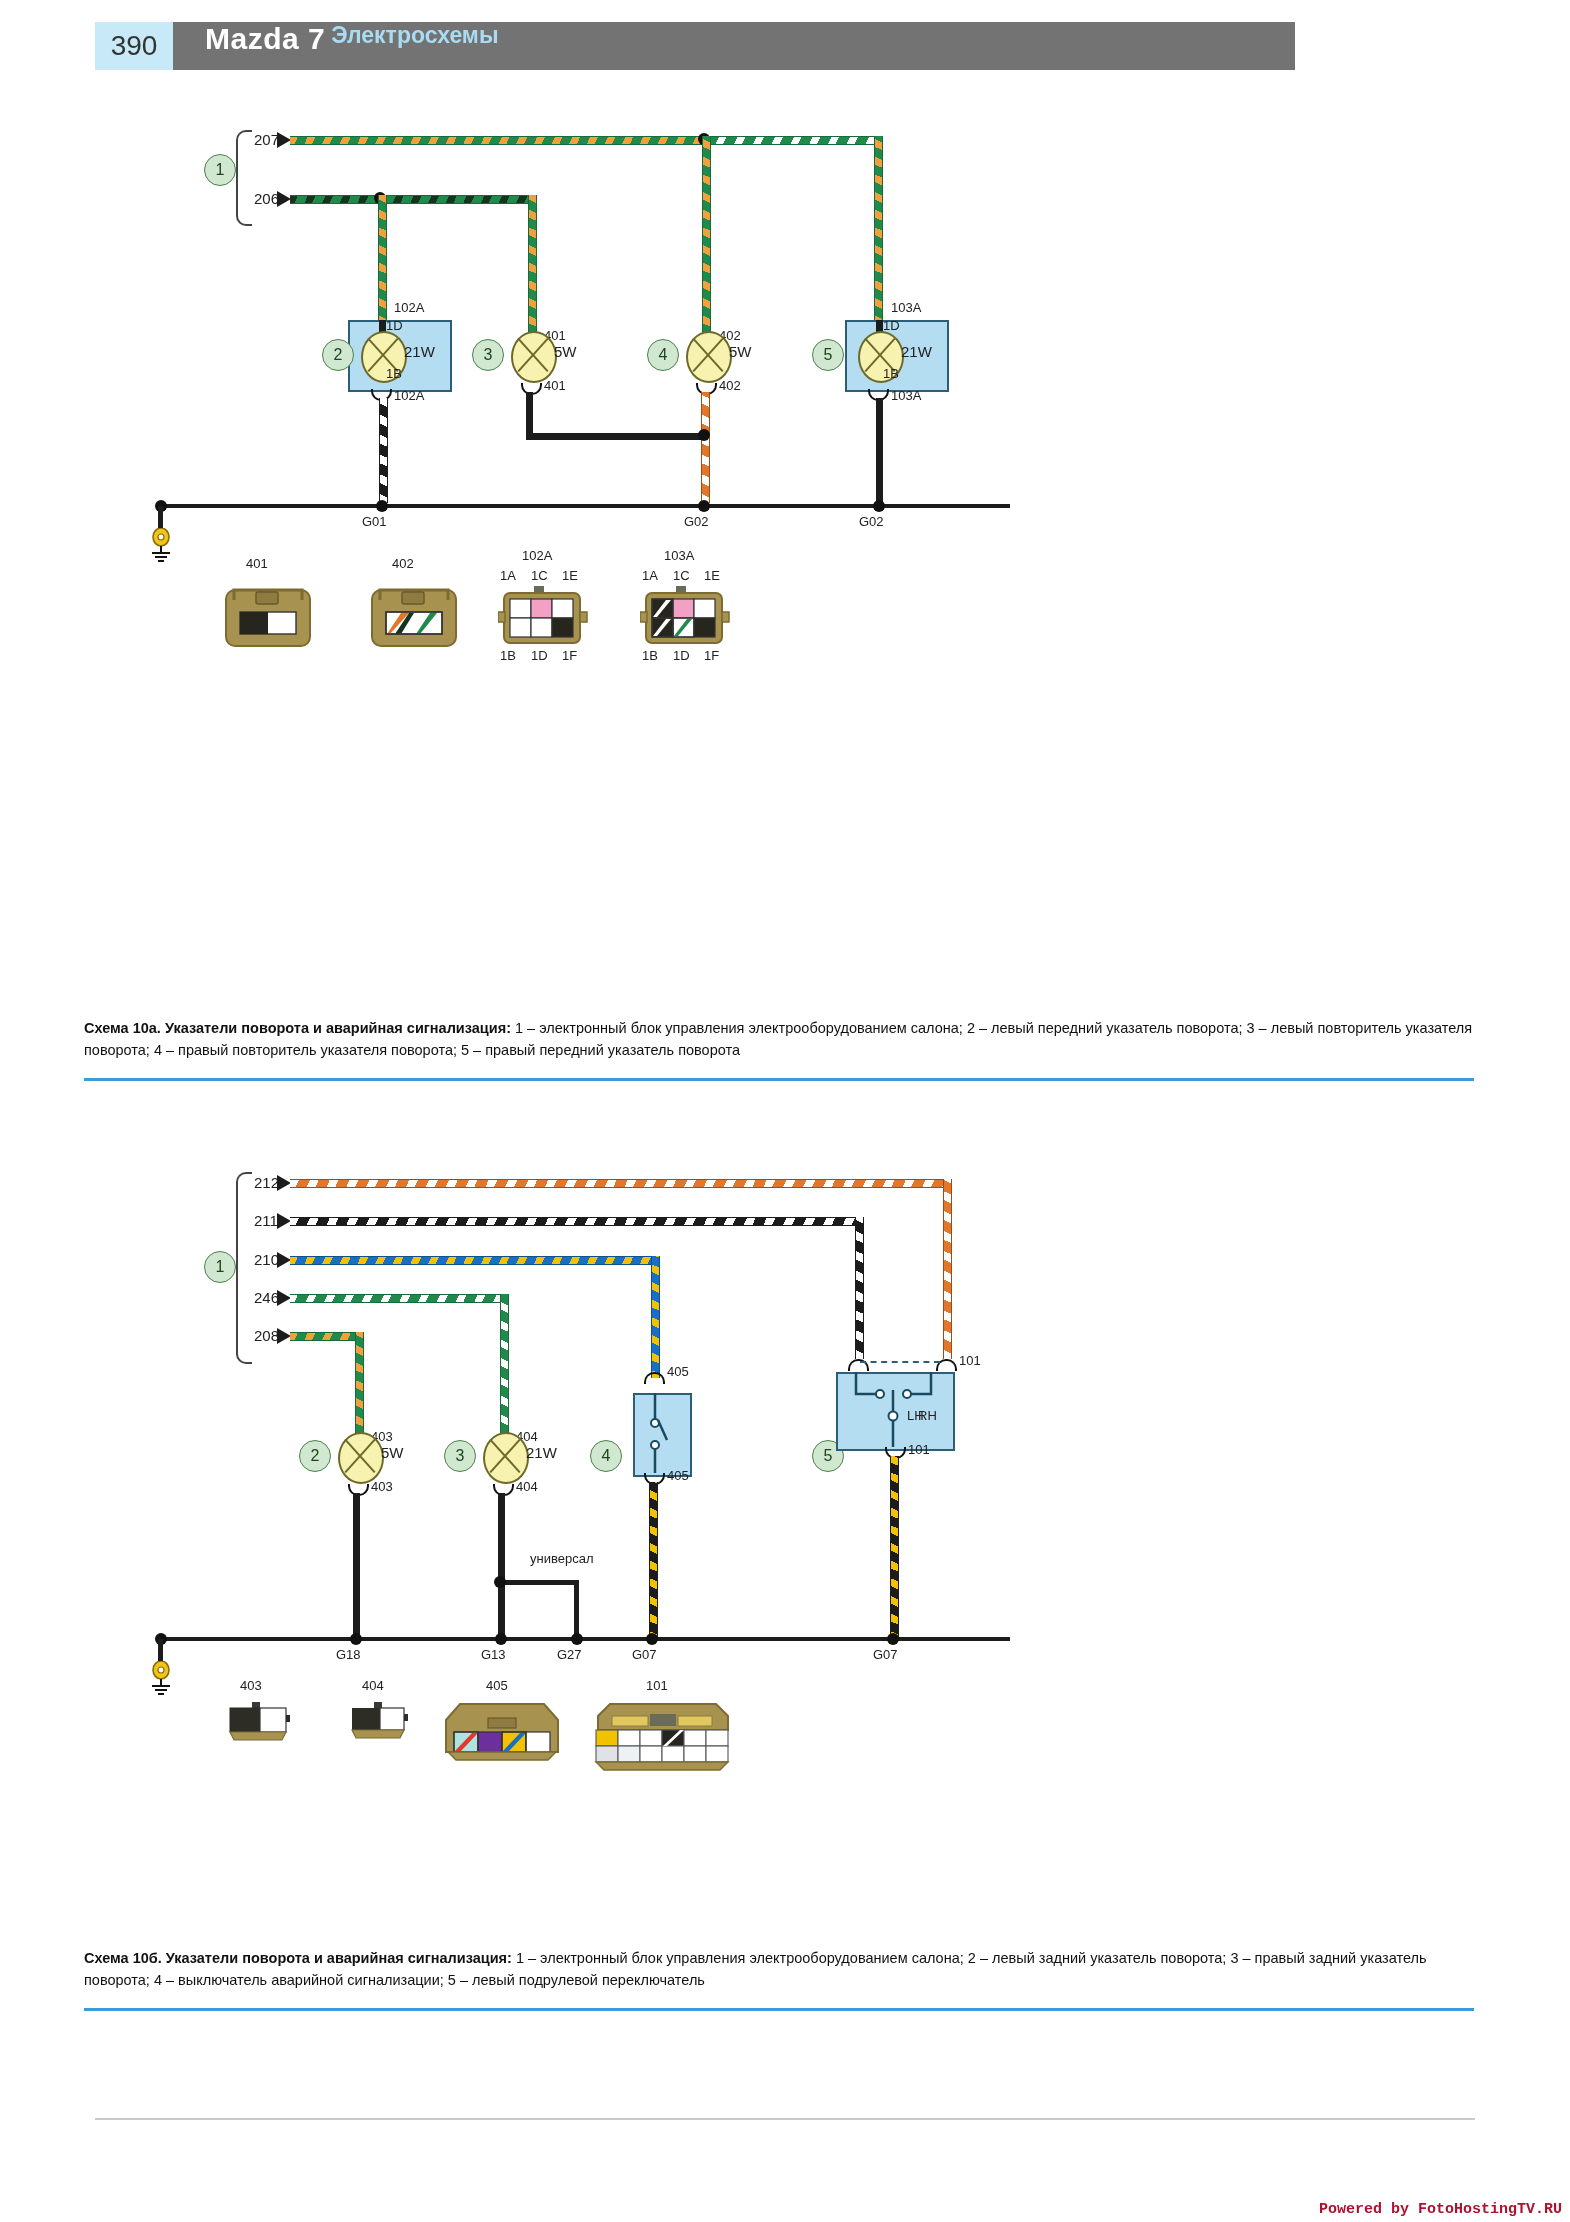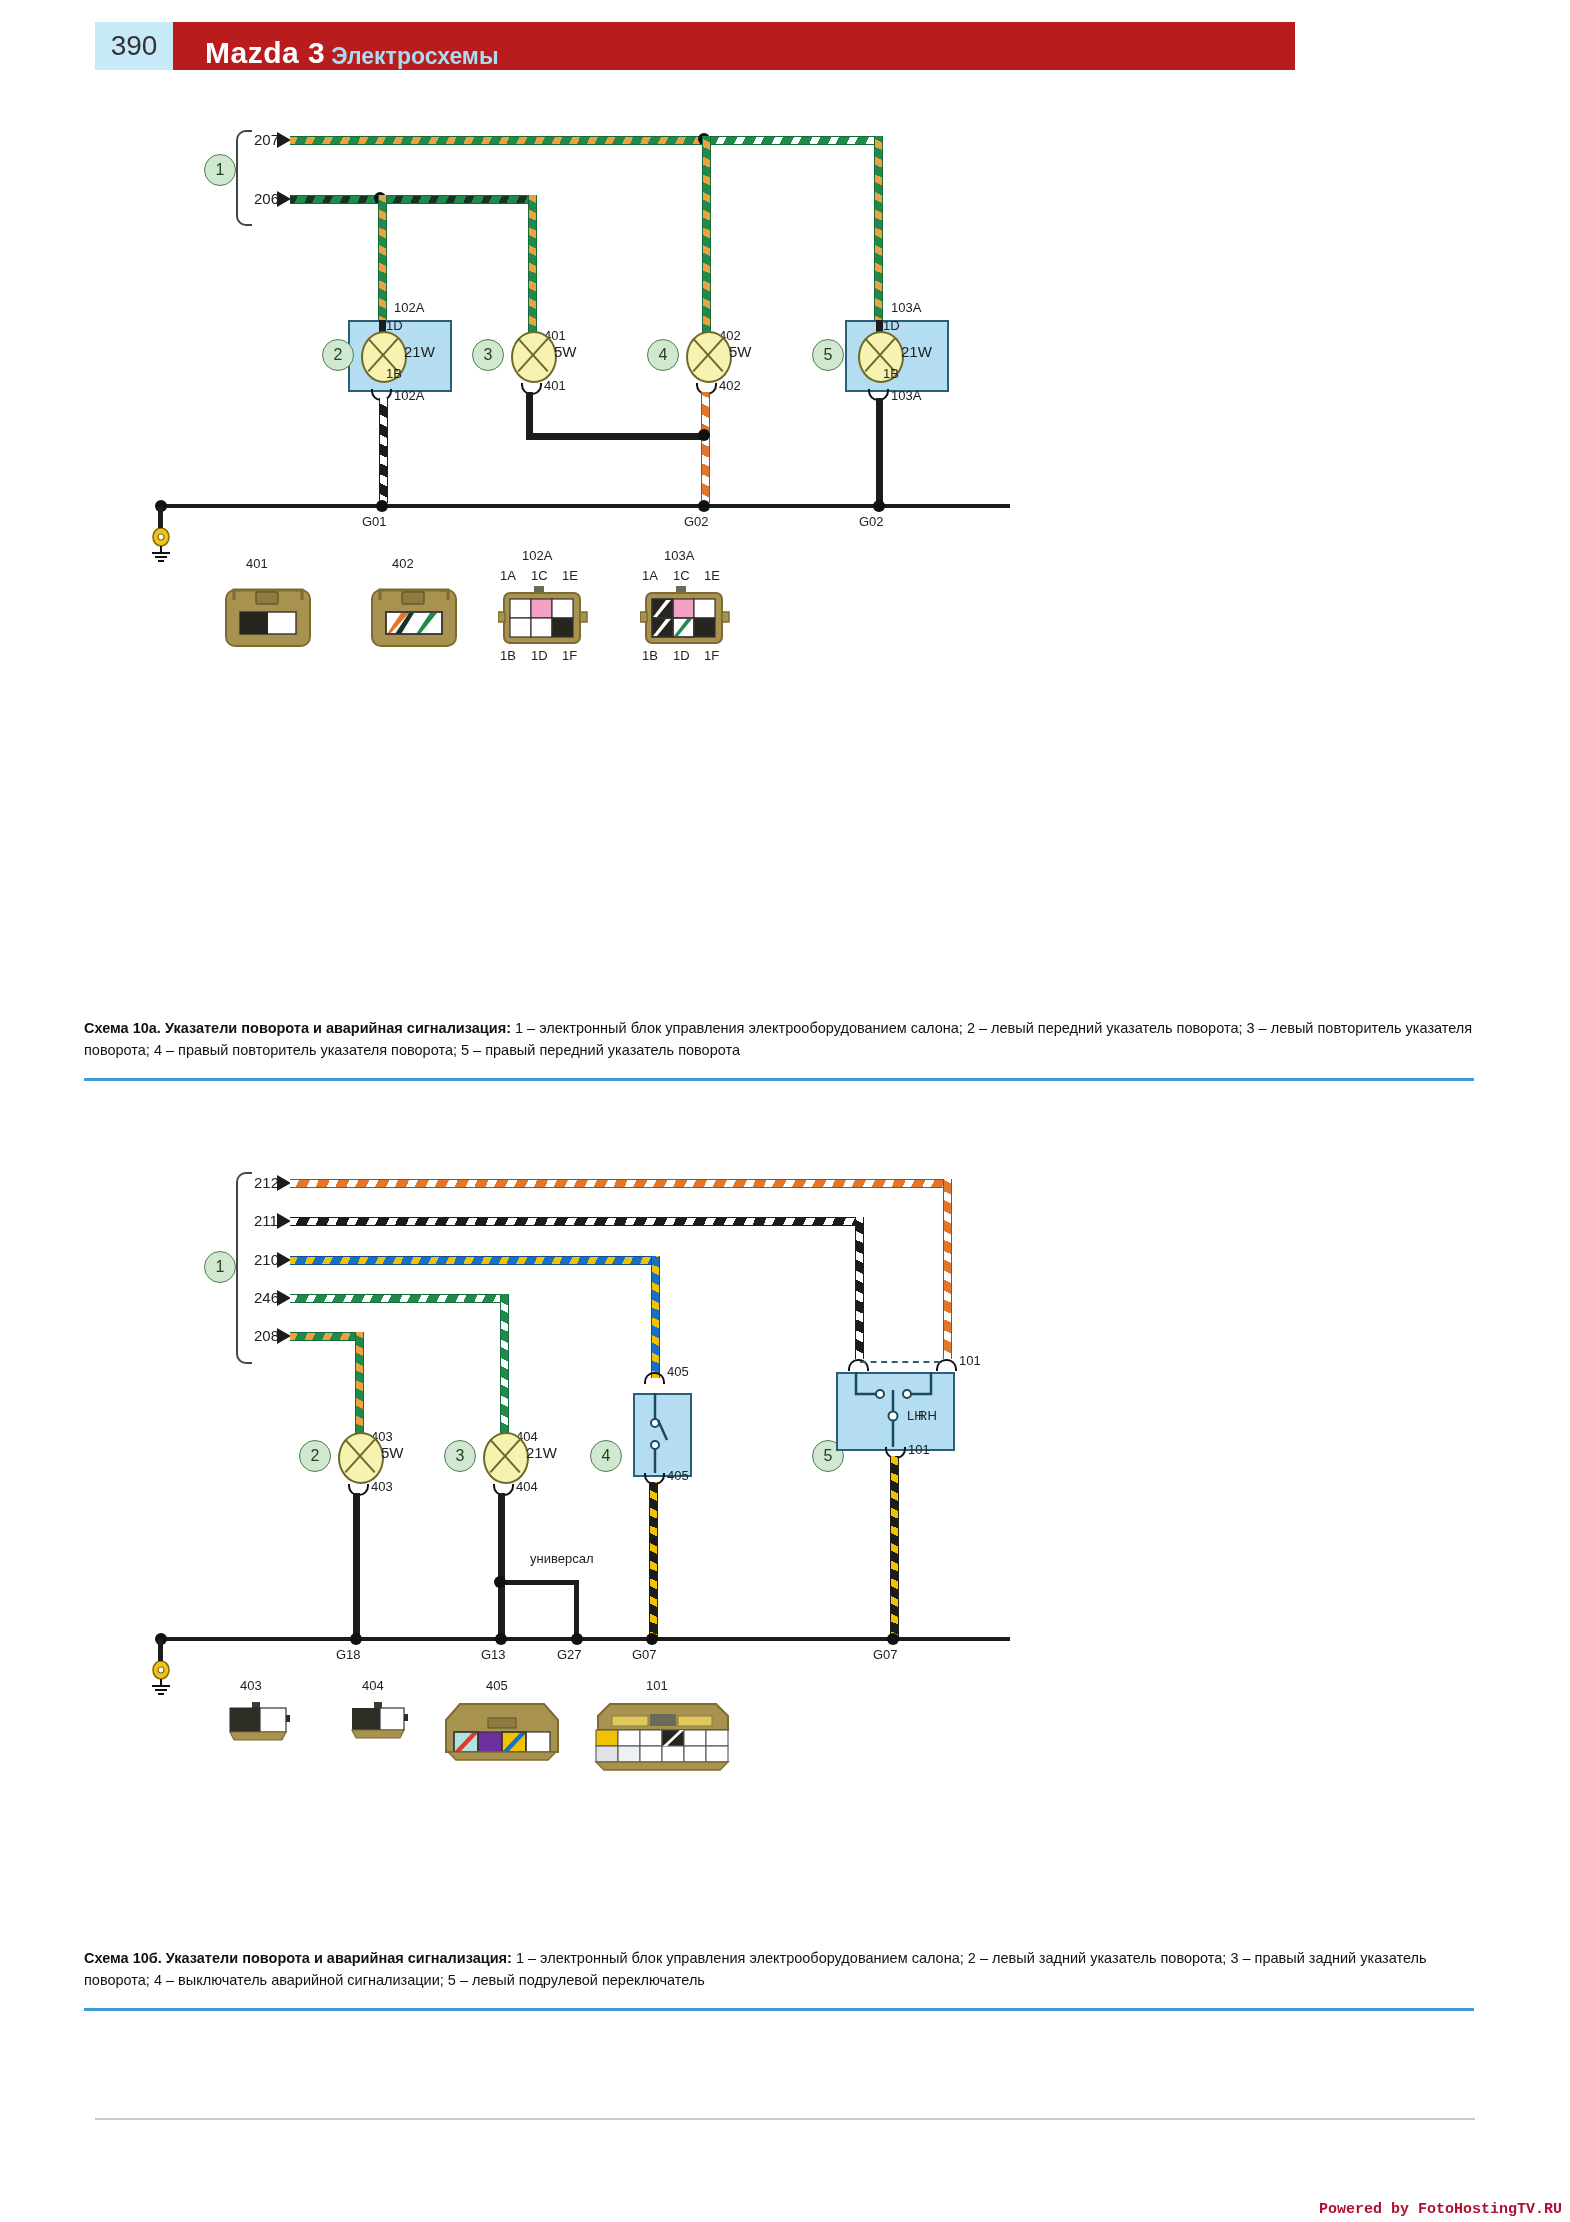--- a/index.html
+++ b/index.html
@@ -2,21 +2,21 @@
 <html><head>
 <meta charset="utf-8">
 <style>
   html,body{margin:0;padding:0;background:#ffffff;}
   body{
     width:1570px;height:2222px;position:relative;overflow:hidden;
     font-family:"Liberation Sans",sans-serif;color:#1a1a1a;
   }
   
   .header{position:absolute;left:95px;top:22px;width:1200px;height:48px;
-          background:#b91c1c;display:flex;align-items:flex-end;}
+          background:#737373;display:flex;align-items:flex-start;}
   .header .pagenum{width:78px;height:48px;background:#c8e9f7;color:#333;
           font-size:28px;display:flex;align-items:center;justify-content:center;}
   .header .brand{margin-left:32px;color:#ffffff;font-size:30px;font-weight:bold;
           letter-spacing:.5px;}
   .header .ghost{margin-left:6px;color:#a9dcf2;font-size:23px;font-weight:bold;}
 
   
   .diagram{position:absolute;left:0;width:1570px;}
   .d1{top:100px;height:870px;}
   .d2{top:1150px;height:810px;}
@@ -116,21 +116,21 @@
   .caption b{font-weight:bold;margin-top:40px;}
   .wm{position:absolute;right:8px;bottom:4px;color:#b01030;font-size:15px;
       font-family:"Liberation Mono",monospace;font-weight:bold;}
   .gnd{position:absolute;}
 </style>
 </head>
 <body>
 
 <div class="header">
   <div class="pagenum">390</div>
-  <div class="brand">Mazda 3</div>
+  <div class="brand">Mazda 7</div>
   <div class="ghost">Электросхемы</div>
 </div>
 
 <div class="diagram d1">
 
   <div class="brace" style="left:236px;top:30px;height:92px;"></div>
   <div class="cnum" style="left:204px;top:54px;">1</div>
 
   <div class="lbl" style="left:254px;top:31px;">207</div>
   <div class="arrow" style="left:277px;top:32px;"></div>

